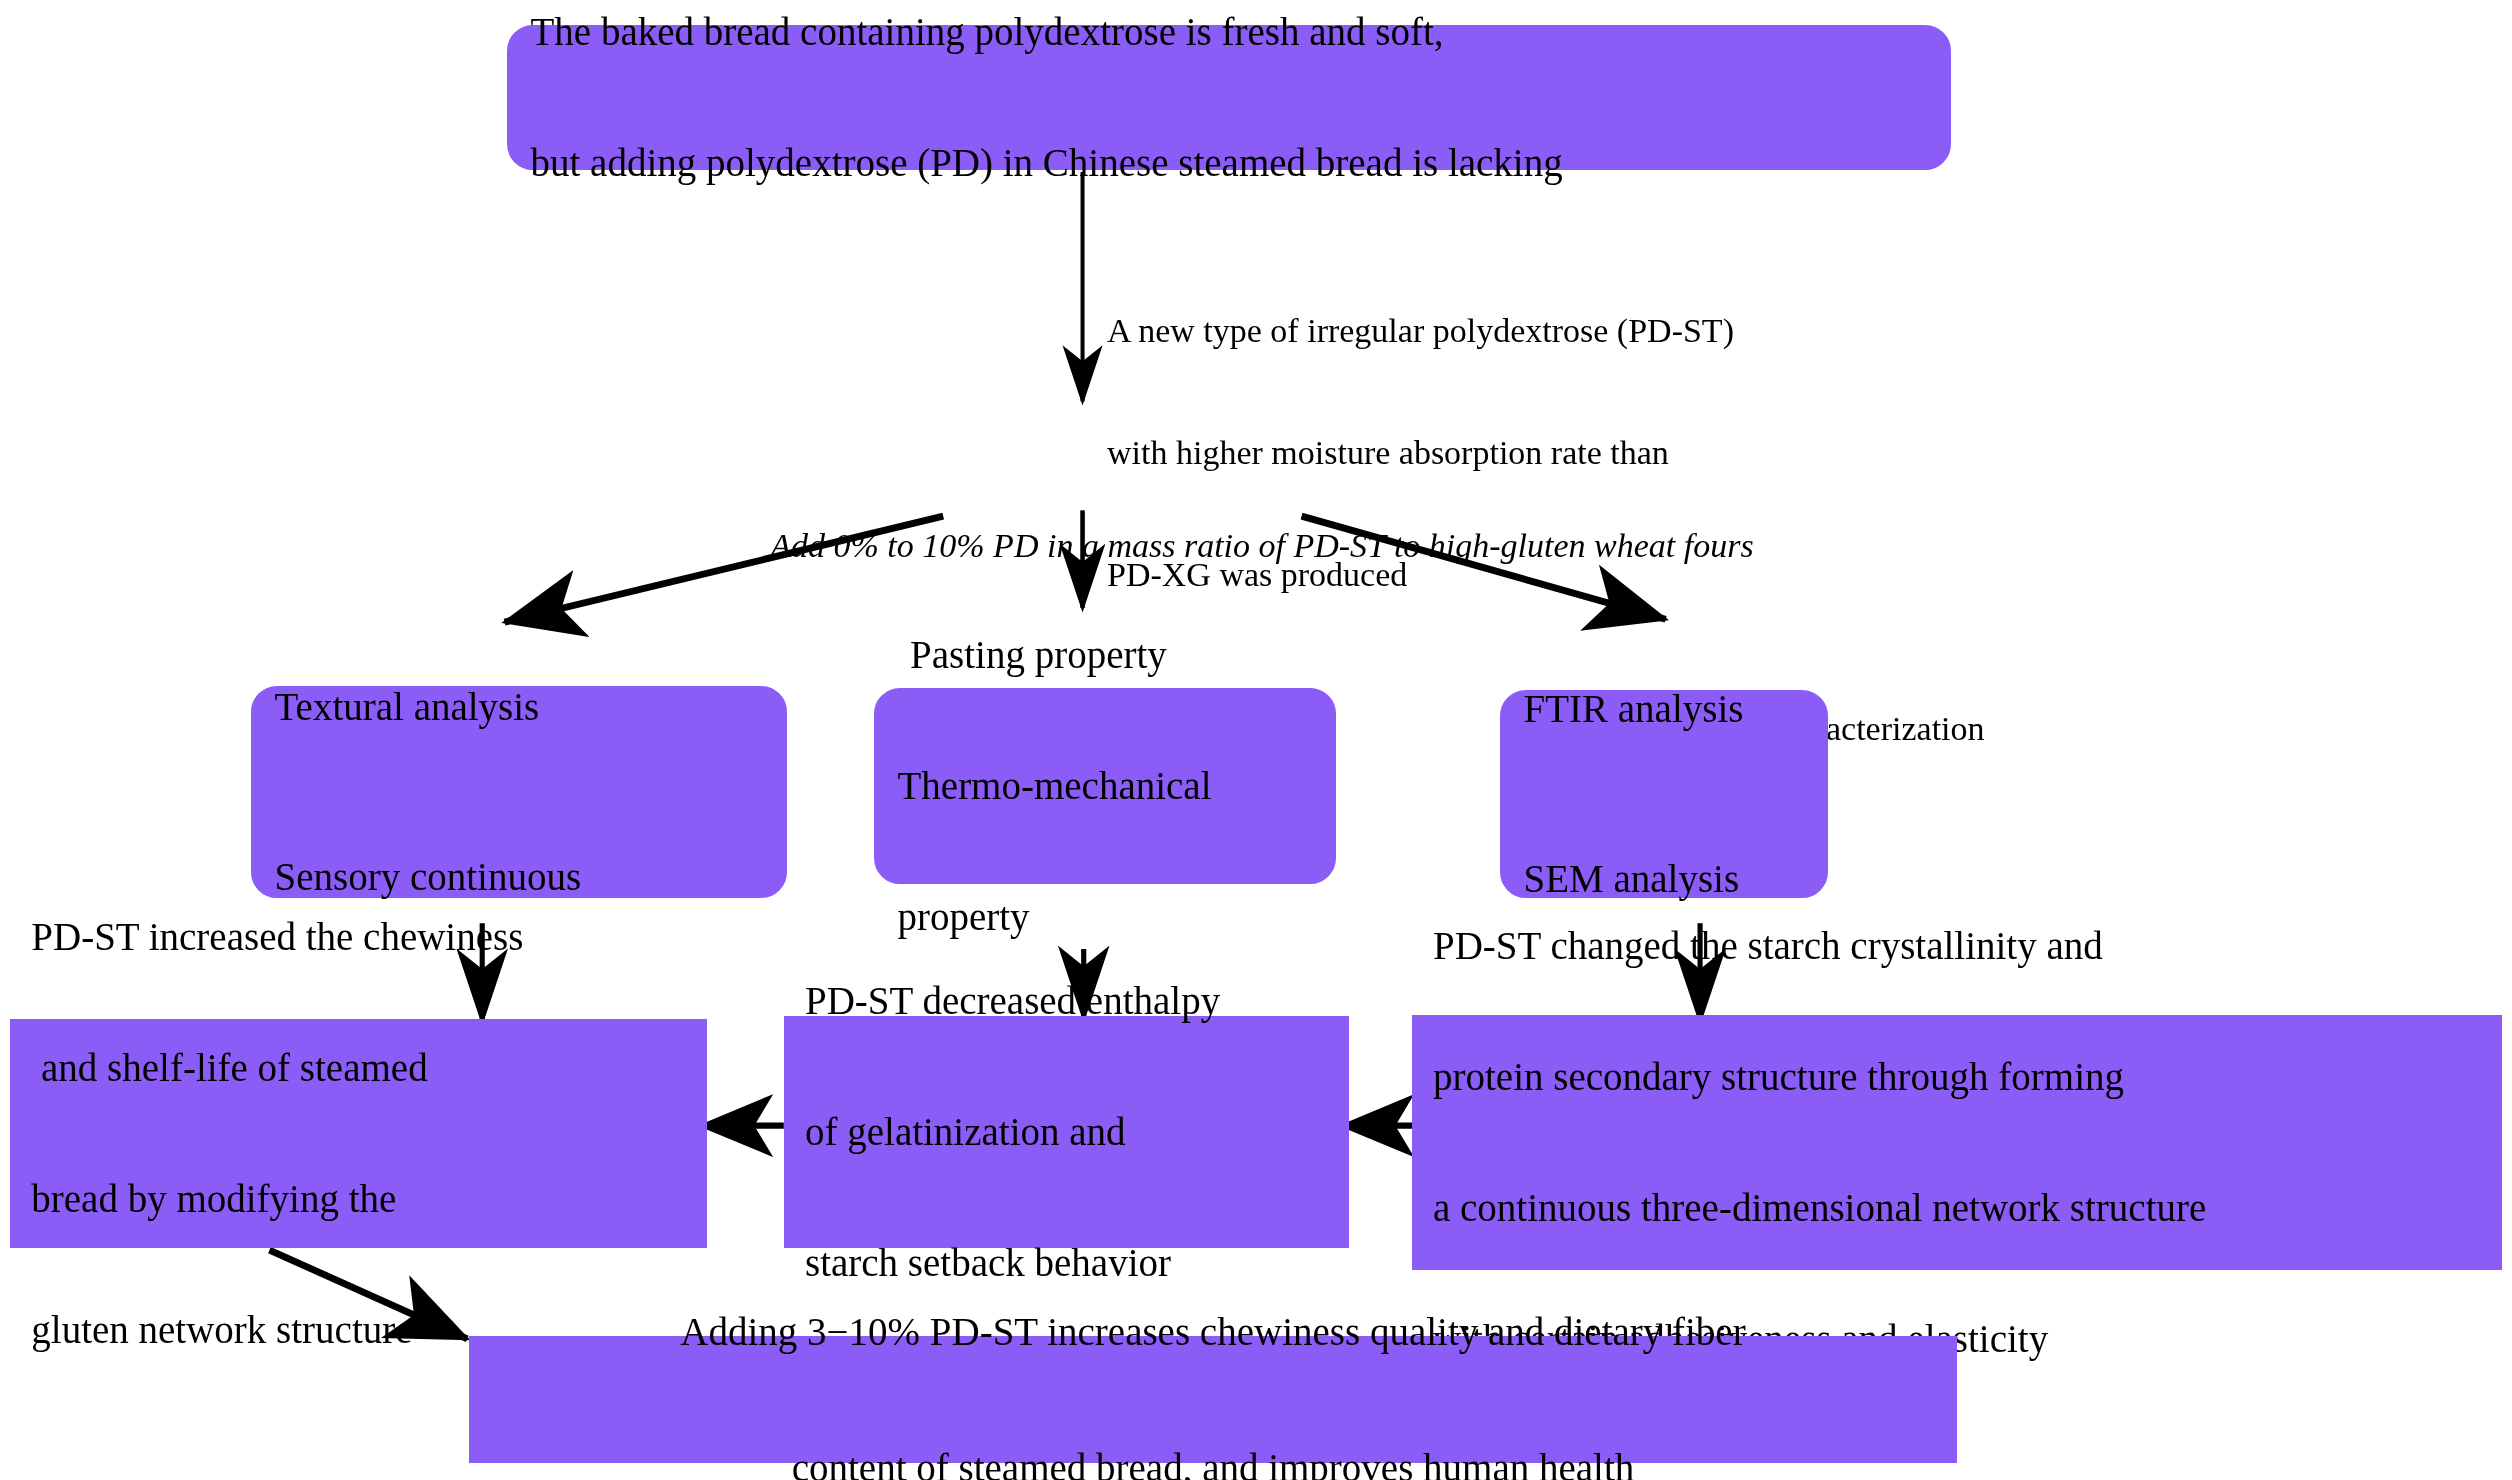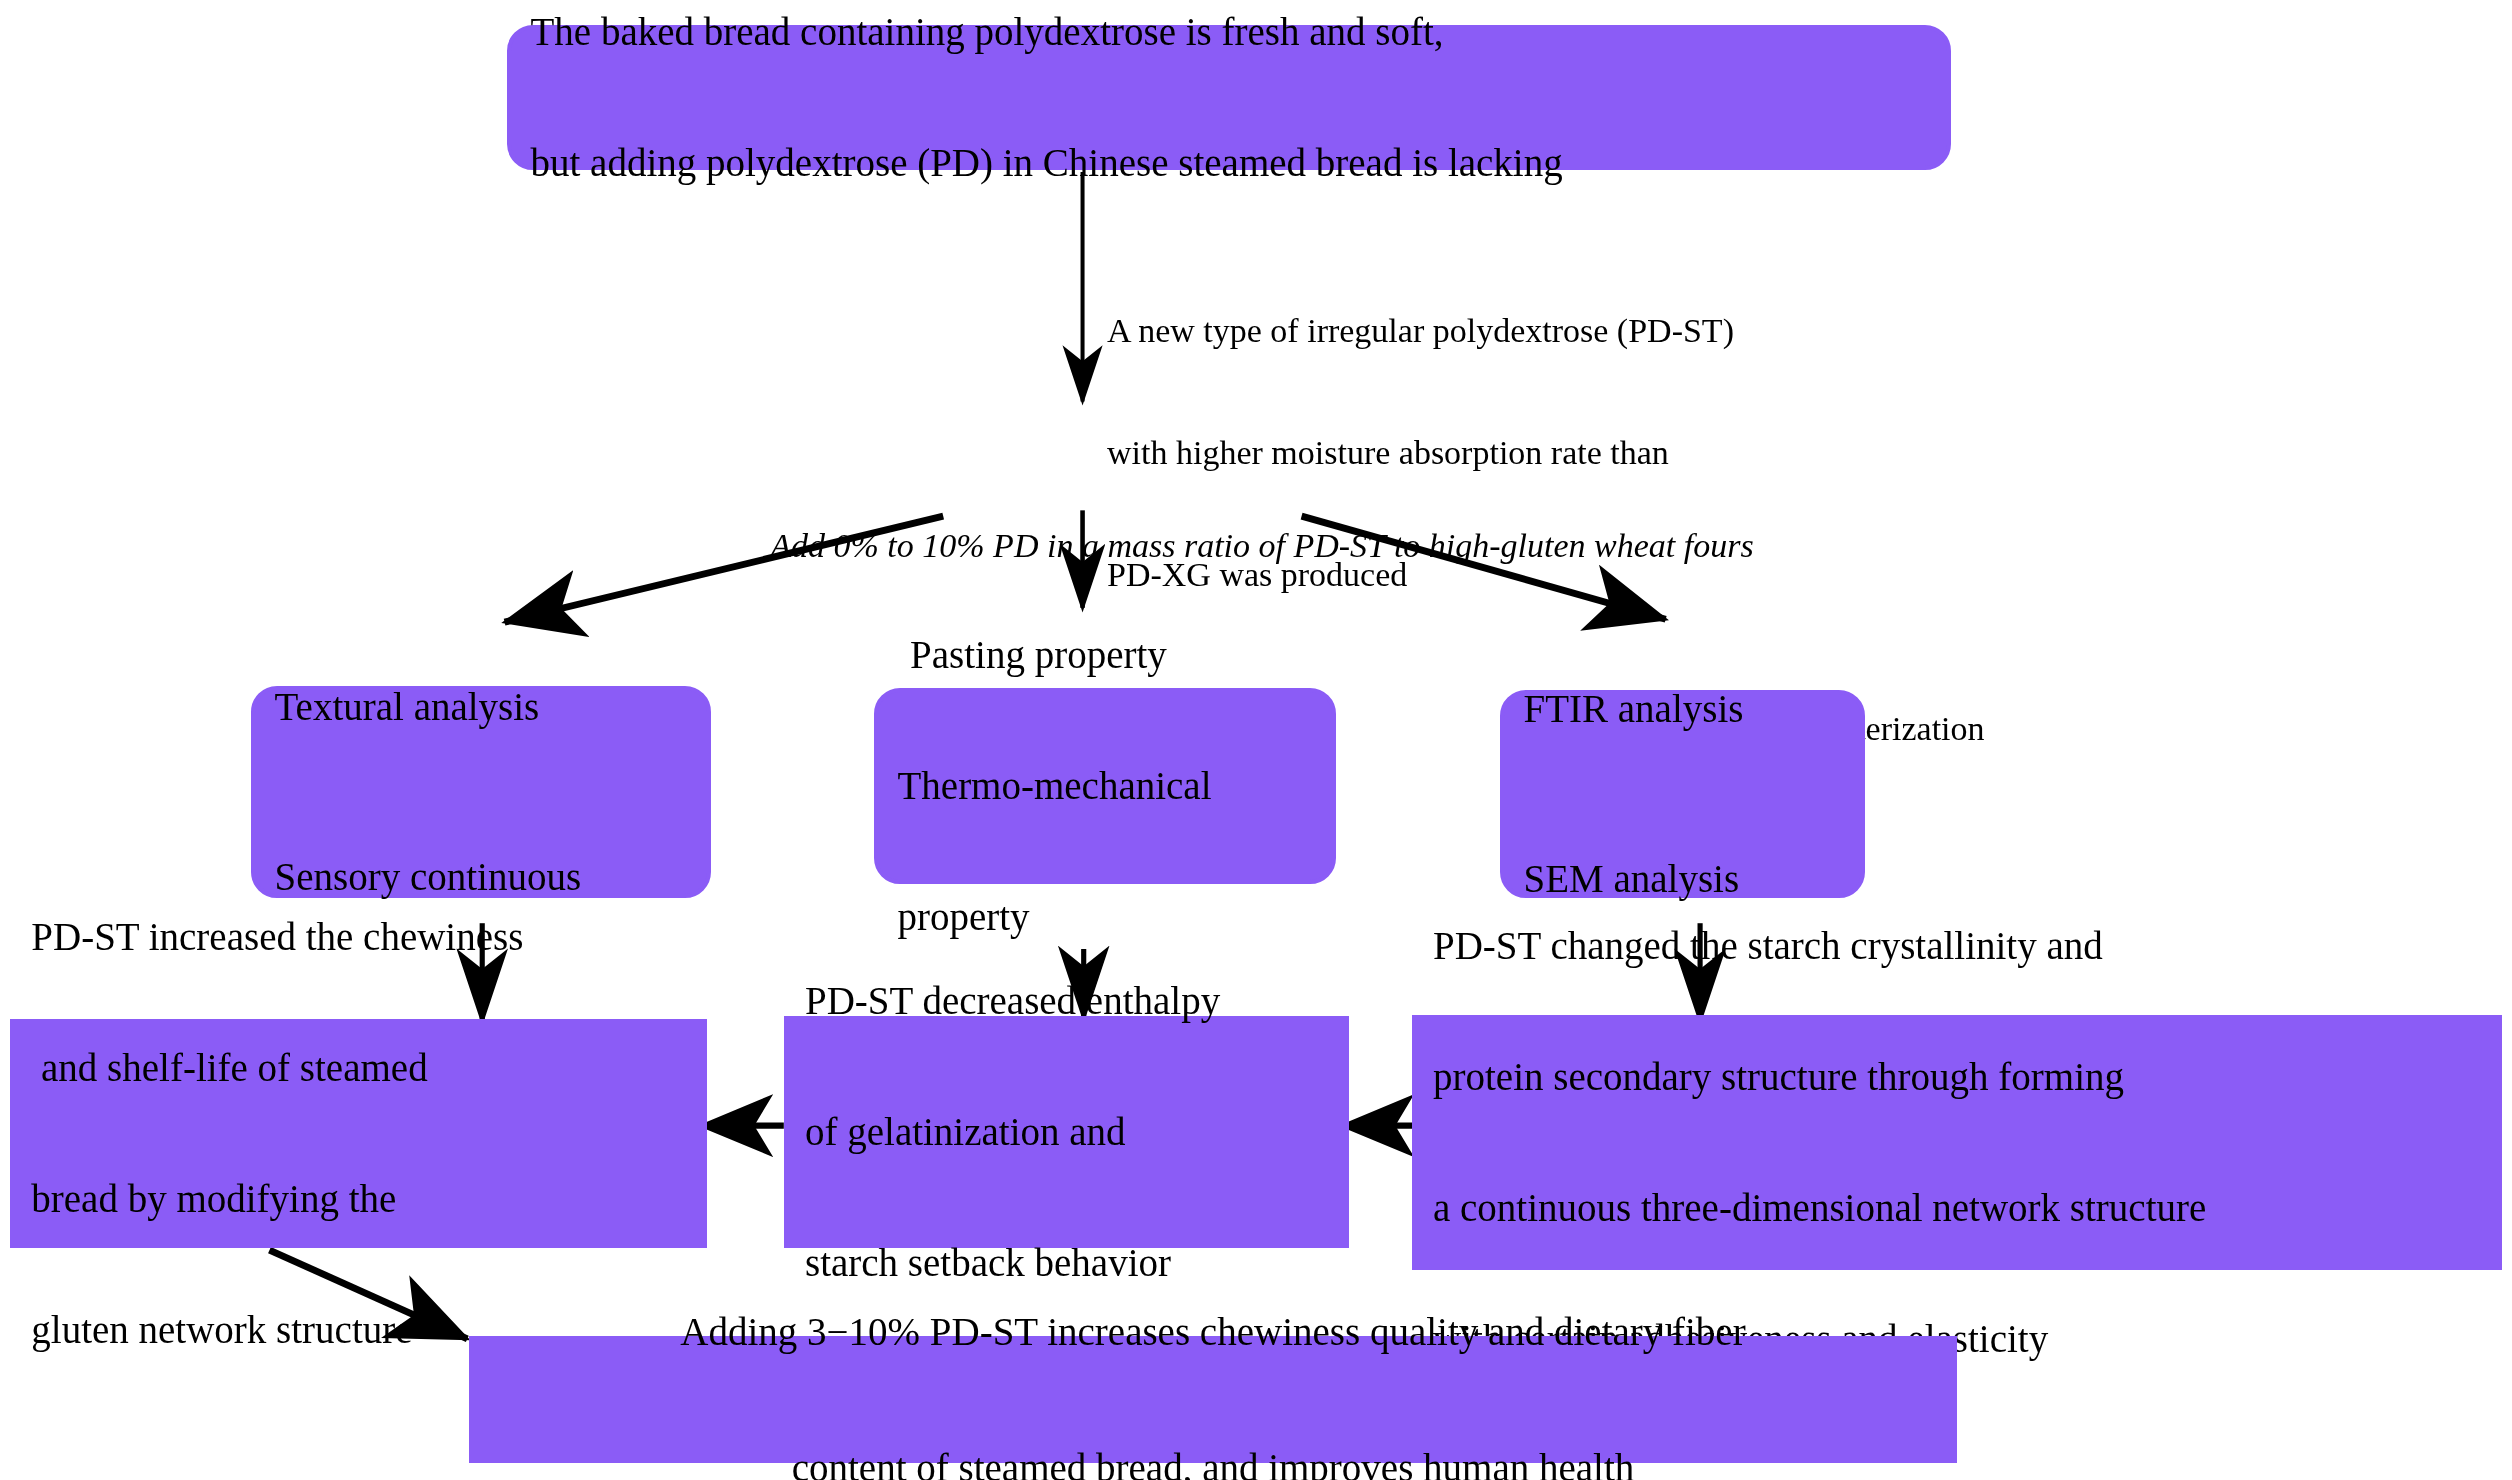--- a/index.html
+++ b/index.html
@@ -113,36 +113,36 @@
   <div class="free-text ctr" style="left:251px; top:627px; width:462px;">
     <span class="line">Cooking quality</span>
   </div>
   <div class="free-text ctr" style="left:854px; top:627px; width:499px;">
     <span class="line">Starch gelatinization</span>
   </div>
   <div class="free-text ctr" style="left:1439px; top:627px; width:671px;">
     <span class="line">Microscopical characterization</span>
   </div>
 
-  <div class="node-box rounded" style="left:251px; top:686px; width:460px; height:212px;">
+  <div class="node-box rounded" style="left:251px; top:686px; width:536px; height:212px;">
     <div class="txt lft pad-l" style="line-height:1.45;">
       <span class="line">Textural analysis</span>
       <span class="line">Sensory continuous</span>
     </div>
   </div>
 
   <div class="node-box rounded" style="left:874px; top:688px; width:462px; height:196px;">
     <div class="txt lft pad-l" style="line-height:1.12;">
       <span class="line" style="padding-left:12.6px;">Pasting property</span>
       <span class="line">Thermo-mechanical</span>
       <span class="line">property</span>
     </div>
   </div>
 
-  <div class="node-box rounded" style="left:1500px; top:690px; width:365px; height:208px;justify-content:center;">
+  <div class="node-box rounded" style="left:1500px; top:690px; width:328px; height:208px;justify-content:center;">
     <div class="txt lft pad-l" style="line-height:1.45;">
       <span class="line">FTIR analysis</span>
       <span class="line">SEM analysis</span>
     </div>
   </div>
 
   <div class="node-box sharp" style="left:10.3px; top:1019px; width:697px; height:229px;">
     <div class="txt lft pad-lr" style="line-height:1.12;">
       <span class="line">PD-ST increased the chewiness</span>
       <span class="line"> and shelf-life of steamed</span>

